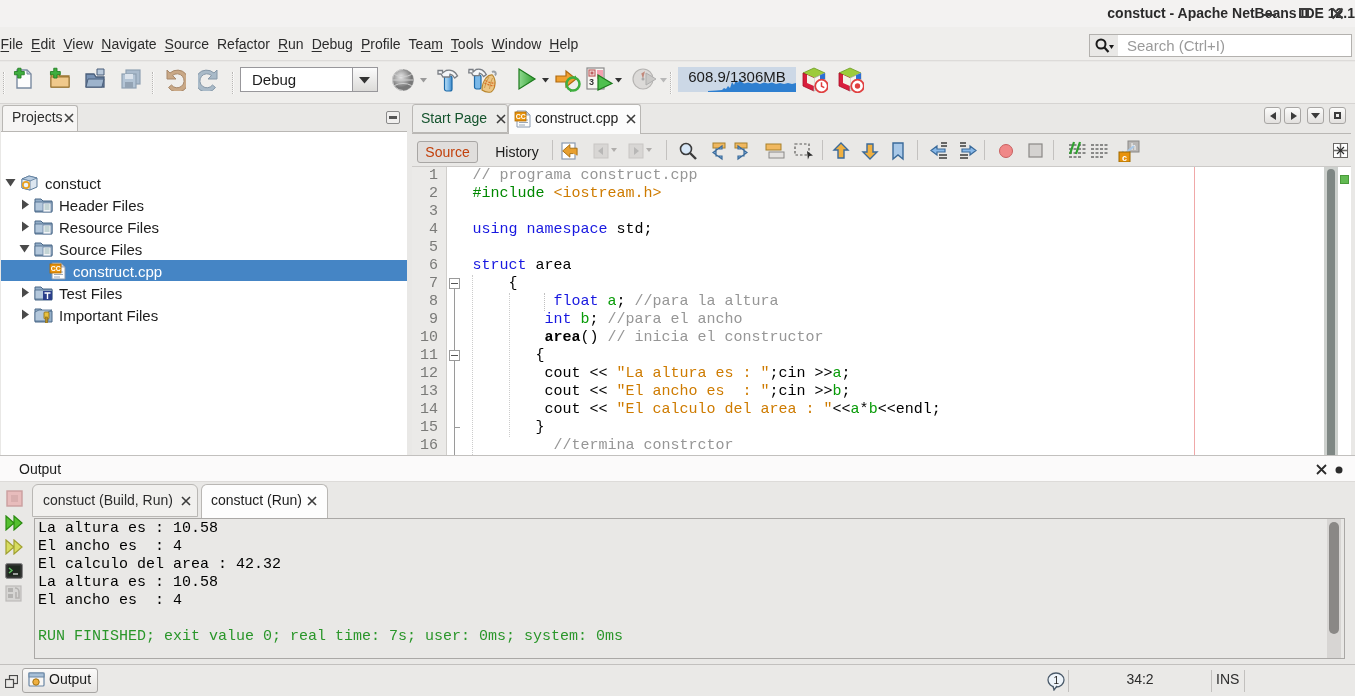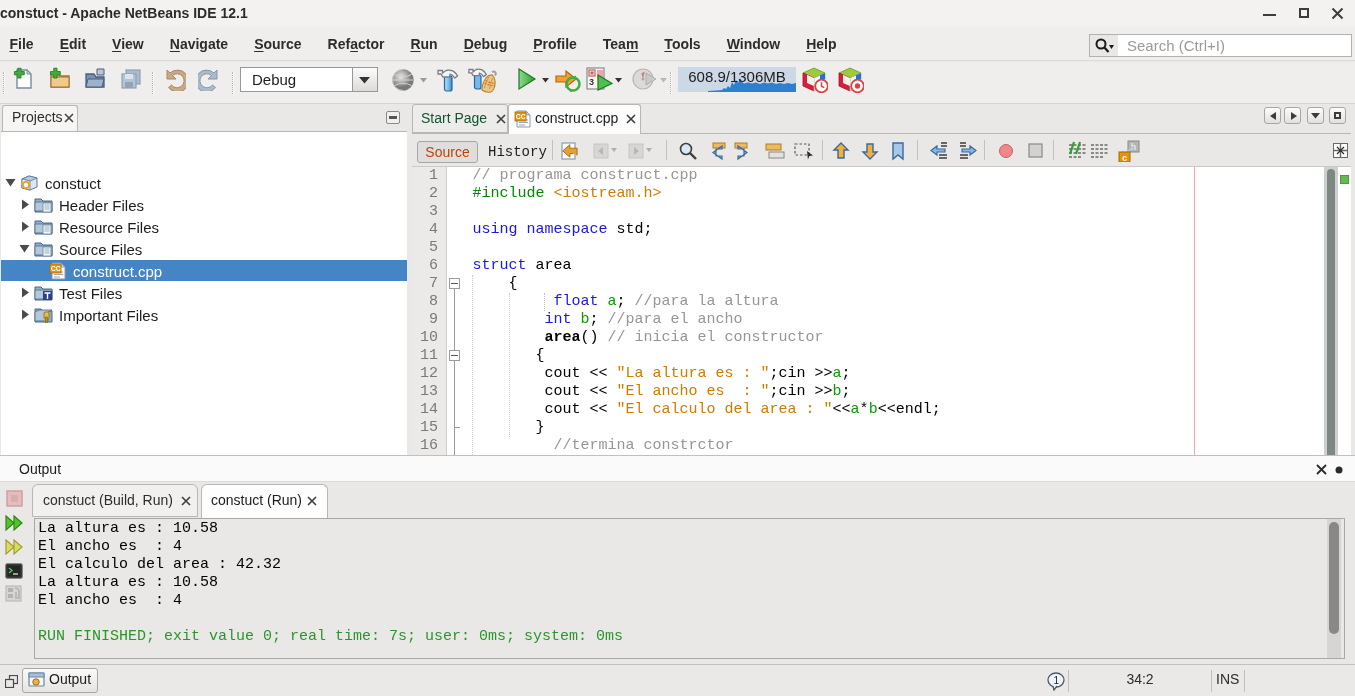--- a/index.html
+++ b/index.html
@@ -7,31 +7,31 @@
 body { width:1355px; height:696px; position:relative; overflow:hidden;
   font-family:"Liberation Sans",sans-serif; background:#e9e8e6; }
 .abs { position:absolute; }
 pre { margin:0; font-family:"Liberation Mono",monospace; font-size:15px; line-height:18px; }
 .cmt { color:#969696; }
 .kw  { color:#1818e0; }
 .inc { color:#008800;text-align:center; }
 .str { color:#ce7b00; }
 .grn { color:#089b08; }
 .bld { font-weight:bold; }
-.mi { margin:0 13px;font-weight:bold; }
+.mi { margin:0 4px; }
 .mi u { text-decoration-thickness:1px; text-underline-offset:2px; }
 .sep { position:absolute; width:2px; height:22px; top:10px;
   border-left:1px dotted #b9b7b5; border-right:1px dotted #fdfdfd; }
 .esep { position:absolute; width:1px; height:20px; top:6px; background:#c3c1bf; }
 </style>
 </head>
 <body>
 
 <div class="abs" style="left:0;top:0;width:1355px;height:27px;background:#f3f2f1;"></div>
-<div class="abs" style="left:0;top:0;width:1355px;height:27px;line-height:27px;text-align:left;font-size:14px;font-weight:bold;color:#2b2b2b;">constuct - Apache NetBeans IDE 12.1</div>
+<div class="abs" style="left:0;top:0;width:1355px;height:27px;line-height:27px;text-align:right;font-size:14px;font-weight:bold;color:#2b2b2b;">constuct - Apache NetBeans IDE 12.1</div>
 
 <div class="abs" style="left:1264;top:13px;"></div>
 <div class="abs" style="left:1263px;top:14px;width:13px;height:2px;background:#3c3c3c;"></div>
 <div class="abs" style="left:1299px;top:8px;width:10px;height:10px;border:2px solid #3c3c3c;"></div>
 <svg class="abs" style="left:1331px;top:7px;" width="13" height="13">
     <path d="M1.5,1.5 L11.5,11.5 M11.5,1.5 L1.5,11.5" stroke="#3c3c3c" stroke-width="2"></path>
   </svg>
 
 <div class="abs" style="left:0;top:27px;width:1355px;height:34px;background:#efeeec;border-bottom:1px solid #dddbd9;"></div>
 <div class="abs" id="menubar" style="left:-3.5px;top:36px;height:18px;font-size:14px;color:#2c2c2c;white-space:nowrap;">
@@ -324,21 +324,21 @@
     </svg>
  <div class="abs" style="left:895px;top:3px;width:17px;height:17px;border:1px solid #a8a6a4;border-radius:3px;background:linear-gradient(#fcfcfb,#e2e0de);"></div>
  <svg class="abs" style="left:899px;top:8px;" width="10" height="8">
       <path d="M0,1 h9 l-4.5,5.5 z" fill="#3c3c3c"></path>
     </svg>
  <div class="abs" style="left:917px;top:3px;width:17px;height:17px;border:1px solid #a8a6a4;border-radius:3px;background:linear-gradient(#fcfcfb,#e2e0de);"></div>
  <div class="abs" style="left:922px;top:8px;width:7px;height:7px;border:2px solid #3c3c3c;"></div>
 </div>
 <div class="abs" id="edtoolbar" style="left:412px;top:134px;width:939px;height:33px;background:#e9e8e6;border-bottom:1px solid #cccac8;">
  <div class="abs" style="left:5px;top:7px;width:61px;height:22px;background:#e0dedc;border:1px solid #a8a6a4;border-radius:3px;text-align:center;line-height:20px;font-size:14px;color:#c2410c;">Source</div>
- <div class="abs" style="left:76px;top:8px;width:58px;height:20px;text-align:center;line-height:20px;font-size:14px;color:#1c1c1c;font-family:Liberation Mono, monospace;">History</div>
+ <div class="abs" style="left:76px;top:8px;width:58px;height:20px;text-align:center;line-height:20px;font-size:14px;color:#1c1c1c;">History</div>
  <div class="esep" style="left:140px;"></div>
 
  <svg class="abs" style="left:148px;top:7px;" width="20" height="20">
   <rect x="2" y="2" width="13" height="16" fill="#fff" stroke="#8a9ab0" stroke-width="1.2"></rect>
   <path d="M18,15 v-8 h-8 v-4 l-8,7 8,7 v-4 h4" fill="#e8a030" stroke="#a06a10" stroke-width="1" transform="scale(0.9) translate(1,1)"></path>
  </svg>
 
  <svg class="abs" style="left:179px;top:7px;" width="20" height="20" opacity="0.5">
   <rect x="3" y="3" width="14" height="14" fill="#c8c6c4" stroke="#a8a6a4"></rect>
   <path d="M12,6 l-5,4 5,4 z" fill="#888"></path>

